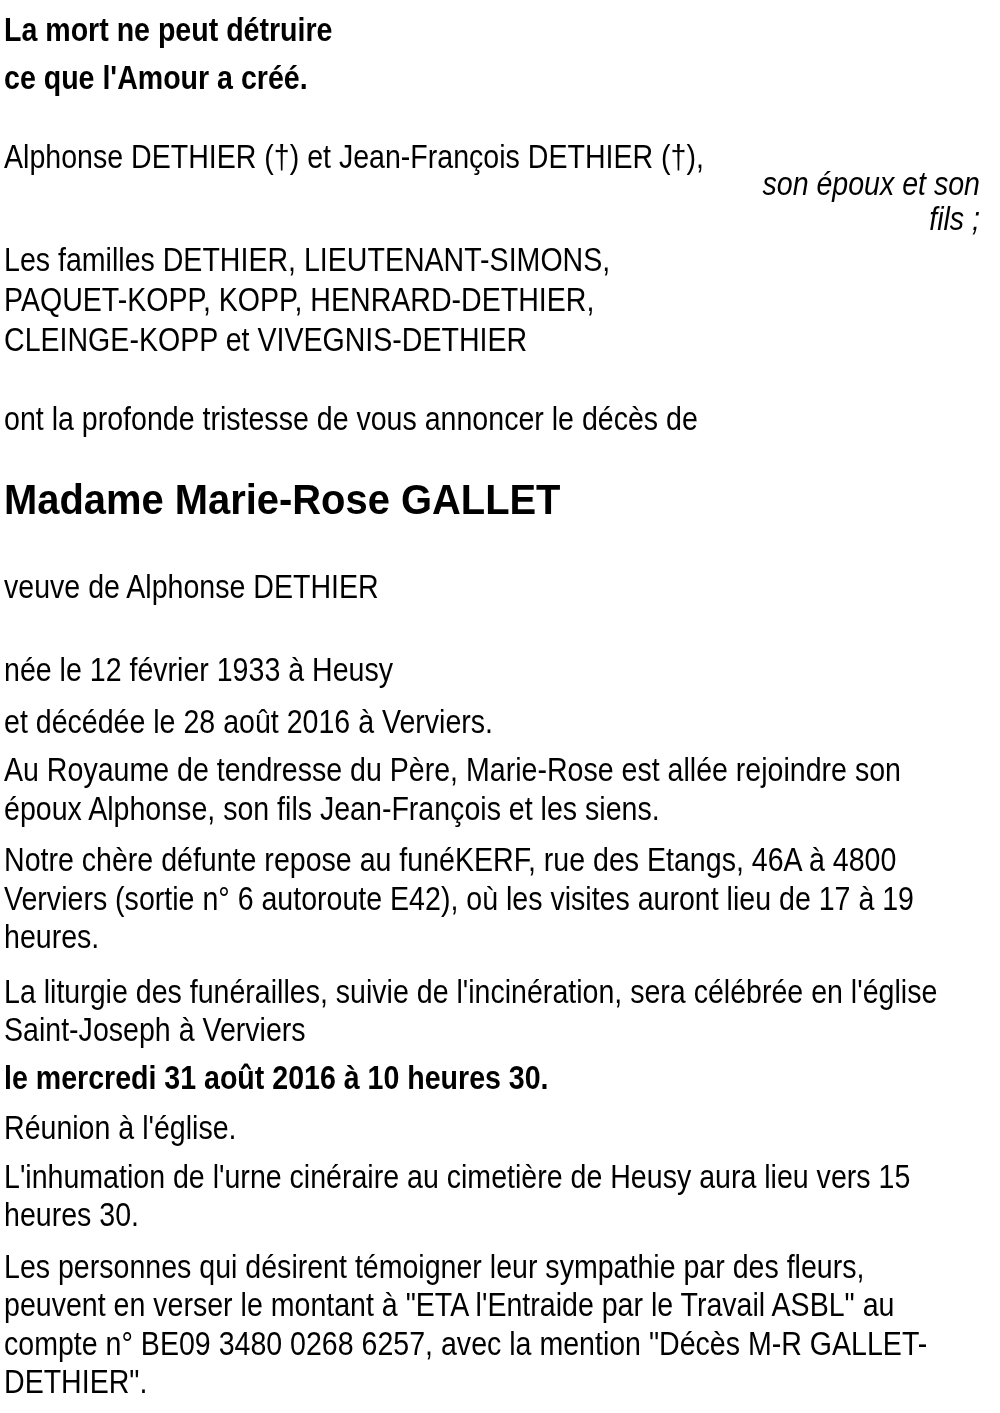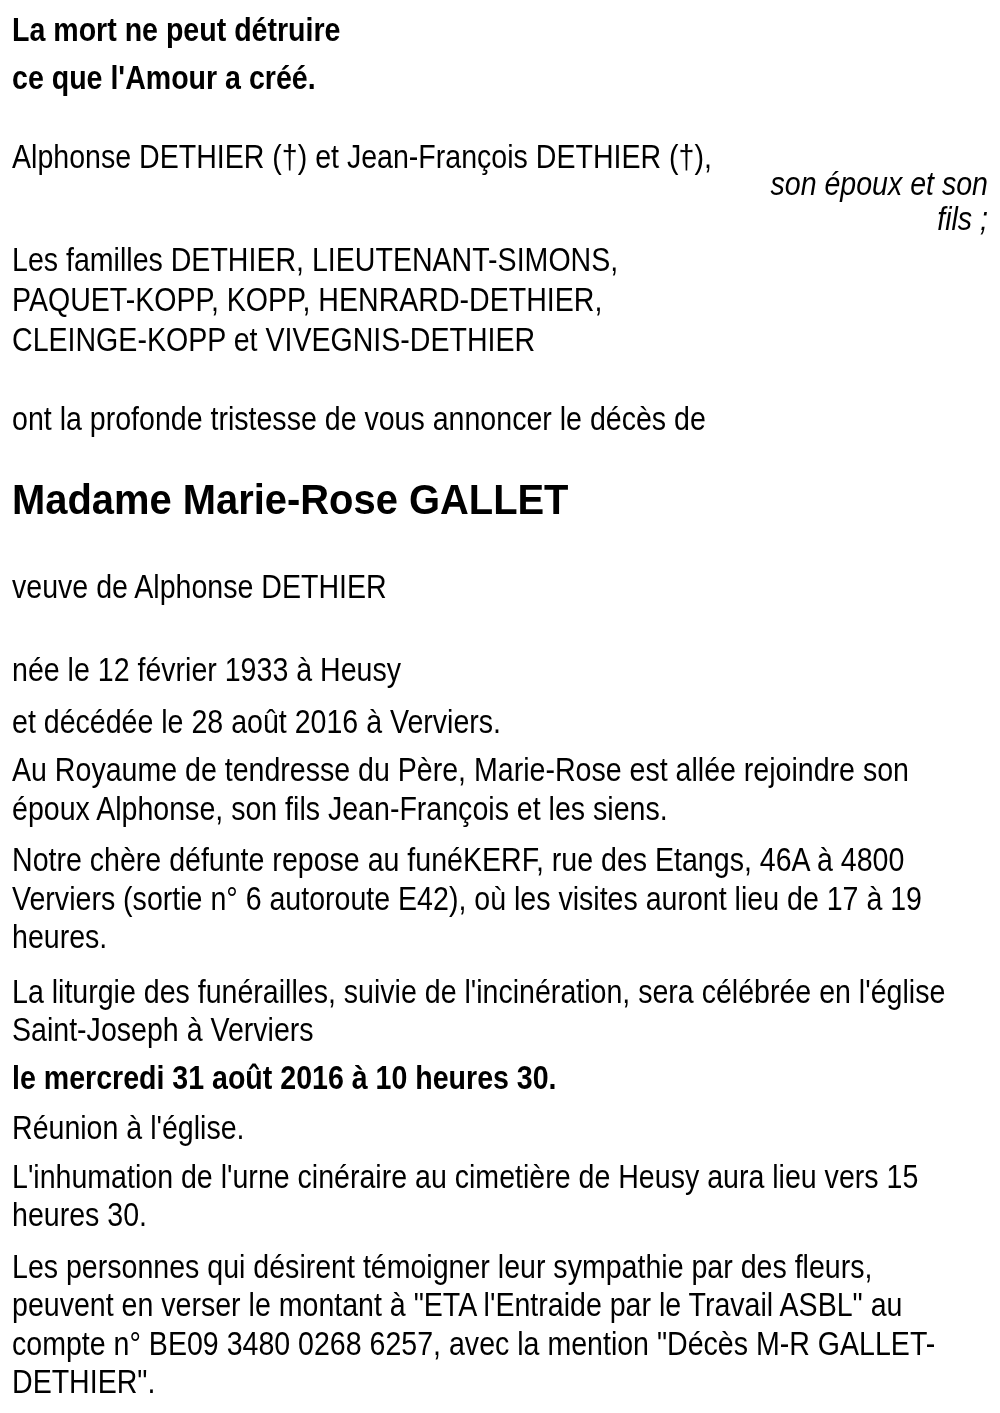--- a/index.html
+++ b/index.html
@@ -8,21 +8,21 @@
     background: #ffffff;
   }
   body {
     width: 1000px;
     height: 1413px;
     overflow: hidden;
     color: #000000;
     font-family: "Liberation Sans", sans-serif;
   }
   .page {
-    padding: 0 12px;
+    padding: 0 4px;
     width: 976px;
   }
   
   .line {
     font-size: 34px;
     line-height: 39px;
     white-space: nowrap;
     transform: scaleX(0.84);
     transform-origin: 0 50%;
     font-weight: 400;

